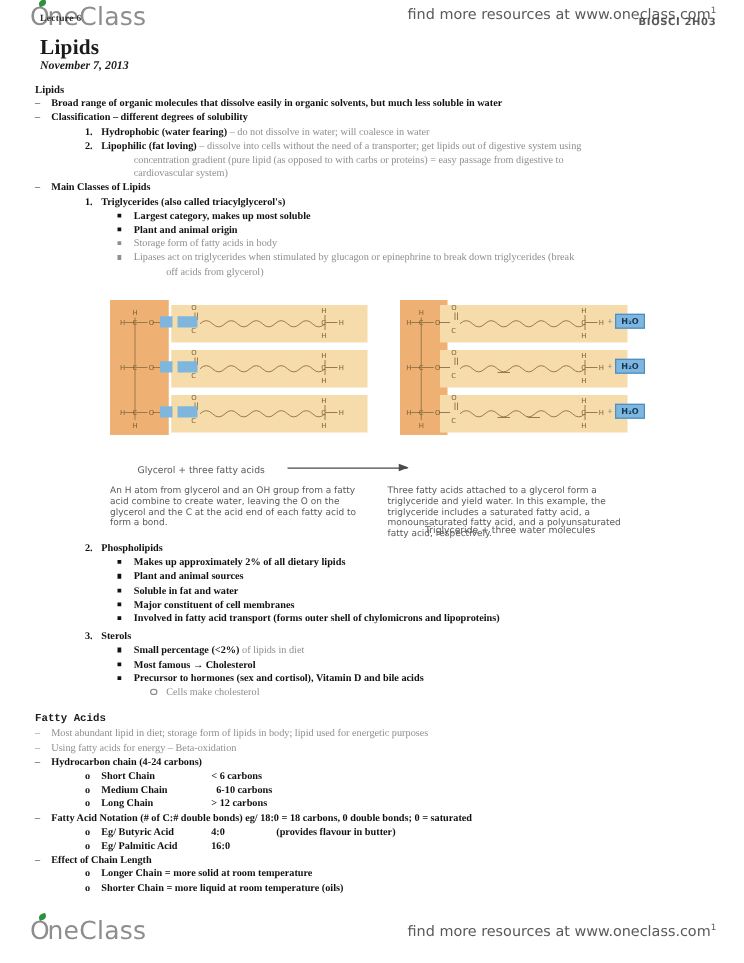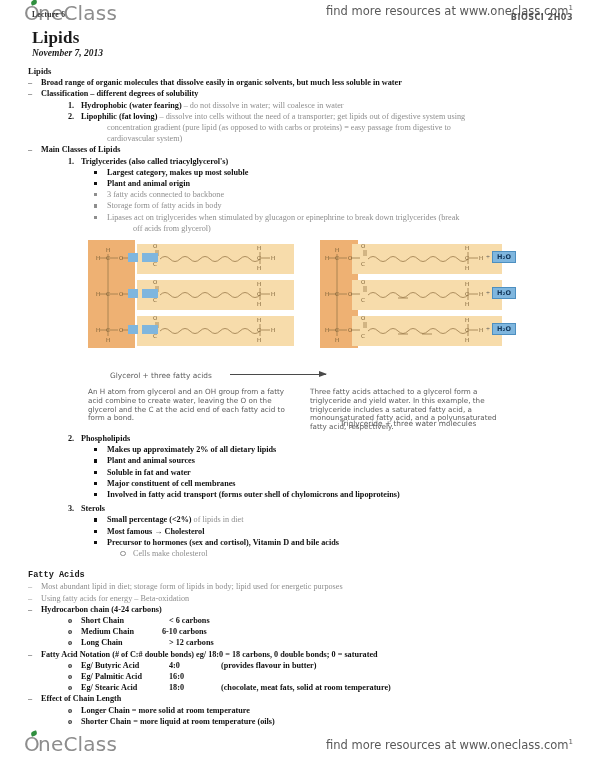--- a/index.html
+++ b/index.html
@@ -126,21 +126,20 @@
 
     <div class="line l2"><span class="ind-n b">2.</span><span class="b">Lipophilic (fat loving)</span><span class="g"> – dissolve into cells without the need of a transporter; get lipids out of digestive system using</span></div>
     <div class="line cont"><span class="g">concentration gradient (pure lipid (as opposed to with carbs or proteins) = easy passage from digestive to</span></div>
     <div class="line cont"><span class="g">cardiovascular system)</span></div>
 
     <div class="line l0"><span class="ind-d">–</span><span class="b">Main Classes of Lipids</span></div>
 
     <div class="line l2"><span class="ind-n b">1.</span><span class="b">Triglycerides (also called triacylglycerol's)</span></div>
     <div class="line l3"><span class="sq"><i></i></span><span class="b">Largest category, makes up most soluble</span></div>
     <div class="line l3"><span class="sq"><i></i></span><span class="b">Plant and animal origin</span></div>
-    <div class="line l3"><span class="sq gsq"><i></i></span><span class="g">3 fatty acids connected to backbone</span></div>
     <div class="line l3"><span class="sq gsq"><i></i></span><span class="g">Storage form of fatty acids in body</span></div>
     <div class="line l3"><span class="sq gsq"><i></i></span><span class="g">Lipases act on triglycerides when stimulated by glucagon or epinephrine to break down triglycerides (break</span></div>
     <div class="line cont4"><span class="g">off acids from glycerol)</span></div>
   </div>
 
   <div class="fig">
 
     <div class="panel panelL">
       <div class="gly"></div>
       <div class="fa faw r1"></div>
@@ -314,28 +313,27 @@
     <div class="line l3"><span class="sq"><i></i></span><span class="b">Most famous → Cholesterol</span></div>
     <div class="line l3"><span class="sq"><i></i></span><span class="b">Precursor to hormones (sex and cortisol), Vitamin D and bile acids</span></div>
     <div class="line l4"><span class="dot"><i></i></span><span class="g">Cells make cholesterol</span></div>
 
     <div class="line hd l0" style="margin-top:11px;font-family:Liberation Mono, monospace;">Fatty Acids</div>
     <div class="line l0"><span class="ind-d g">–</span><span class="g">Most abundant lipid in diet; storage form of lipids in body; lipid used for energetic purposes</span></div>
     <div class="line l0"><span class="ind-d g">–</span><span class="g">Using fatty acids for energy – Beta-oxidation</span></div>
     <div class="line l0"><span class="ind-d">–</span><span class="b">Hydrocarbon chain (4-24 carbons)</span></div>
 
     <div class="line l2"><span class="ind-s b">o</span><span class="b" style="display:inline-block;width:88px;">Short Chain</span><span class="b">&lt; 6 carbons</span></div>
-    <div class="line l2"><span class="ind-s b">o</span><span class="b" style="display:inline-block;width:81px;">Medium Chain</span><span class="b">6-10 carbons</span></div>
+    <div class="line l2"><span class="ind-s b">o</span><span class="b" style="display:inline-block;width:92px;">Medium Chain</span><span class="b">6-10 carbons</span></div>
     <div class="line l2"><span class="ind-s b">o</span><span class="b" style="display:inline-block;width:88px;">Long Chain</span><span class="b">&gt; 12 carbons</span></div>
 
     <div class="line l0"><span class="ind-d">–</span><span class="b">Fatty Acid Notation   (# of C:# double bonds) eg/ 18:0 = 18 carbons, 0 double bonds; 0 = saturated</span></div>
 
     <div class="line l2"><span class="ind-s b">o</span><span class="b" style="display:inline-block;width:88px;">Eg/ Butyric Acid</span><span class="b" style="display:inline-block;width:52px;">4:0</span><span class="b">(provides flavour in butter)</span></div>
     <div class="line l2"><span class="ind-s b">o</span><span class="b" style="display:inline-block;width:88px;">Eg/ Palmitic Acid</span><span class="b" style="display:inline-block;width:52px;">16:0</span><span class="b"></span></div>
-    <div class="line l2"><span class="ind-s b">o</span><span class="b" style="display:inline-block;width:88px;">Eg/ Stearic Acid</span><span class="b" style="display:inline-block;width:52px;">18:0</span><span class="b">(chocolate, meat fats, solid at room temperature)</span></div>
 
     <div class="line l0"><span class="ind-d">–</span><span class="b">Effect of Chain Length</span></div>
     <div class="line l2"><span class="ind-s b">o</span><span class="b">Longer Chain = more solid at room temperature</span></div>
     <div class="line l2"><span class="ind-s b">o</span><span class="b">Shorter Chain = more liquid at room temperature (oils)</span></div>
   </div>
 
   <div class="ftr">
     <div class="logo">
       <span class="o-wrap">
         <span class="leaf"></span>

